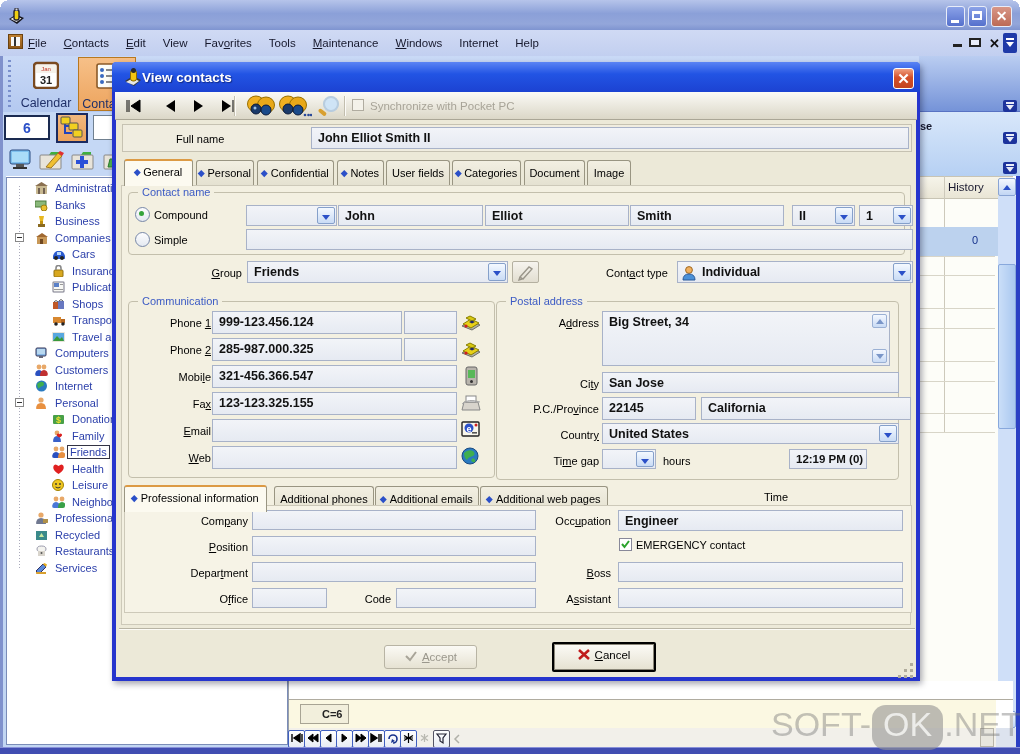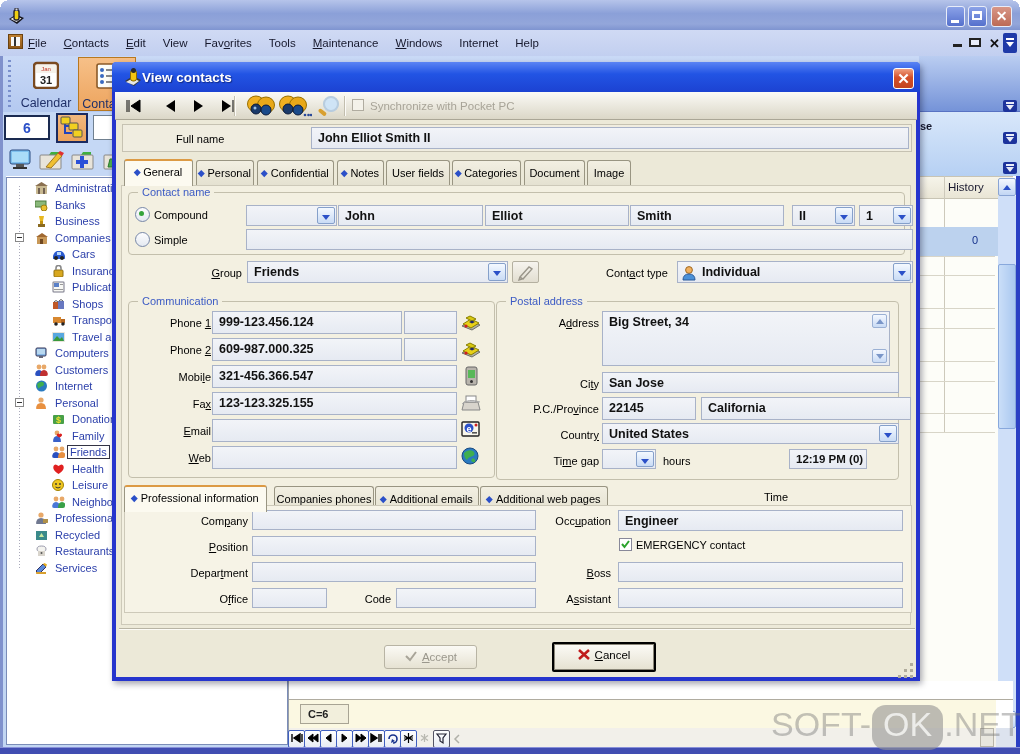--- a/index.html
+++ b/index.html
@@ -294,21 +294,21 @@
     </div>
 <div class="a" style="left:998px;top:264px;width:18px;height:165px;background:linear-gradient(90deg,#cadef8,#aac8f0);border:1px solid #88a8dc;border-radius:2px;"></div>
 <div class="a" style="left:998px;top:711px;width:18px;height:17px;background:linear-gradient(#f4f8ff,#c2d6f4);border:1px solid #89a4d4;border-radius:2px;">
       <div class="a" style="left:4px;top:5px;border-left:4px solid transparent;border-right:4px solid transparent;border-top:5px solid #2b50c8;"></div>
     </div>
 
 <div class="a" style="left:289px;top:681px;width:724px;height:66px;background:#fff;"></div>
 <div class="a" style="left:288px;top:681px;width:1px;height:66px;background:#9aa0a8;"></div>
 <div class="a" style="left:289px;top:699px;width:724px;height:1px;background:#b0aca0;"></div>
 <div class="a" style="left:289px;top:700px;width:707px;height:28px;background:#fbf8e2;"></div>
-<div class="a" style="left:300px;top:704px;width:49px;height:20px;background:#f2efdc;border:1px solid #a8a494;font:bold 11px 'Liberation Sans',sans-serif;color:#222;line-height:19px;padding-left:7px;box-sizing:border-box;">C=6</div>
+<div class="a" style="left:300px;top:704px;width:49px;height:20px;background:#f2efdc;border:1px solid #a8a494;font:bold 11px 'Liberation Sans',sans-serif;color:#222;line-height:19px;padding-left:21px;box-sizing:border-box;">C=6</div>
 <div class="a" style="left:289px;top:728px;width:724px;height:19px;background:#f2f0ea;"></div>
 
 <div class="nb" style="left:288px;top:730px;"><svg width="13" height="14">
         <path d="M2 3 v8 M10 3 L4 7 L10 11Z M12 3 v8" stroke="#000" fill="#000" stroke-width="1.4"></path>
       </svg></div>
 <div class="nb" style="left:304px;top:730px;"><svg width="13" height="14">
         <path d="M7 3 L2 7 L7 11Z M12 3 L7 7 L12 11Z" stroke="#000" fill="#000"></path>
       </svg></div>
 <div class="nb" style="left:320px;top:730px;"><svg width="13" height="14">
         <path d="M9 3 L4 7 L9 11Z" stroke="#000" fill="#000"></path>
@@ -461,21 +461,21 @@
       <div class="gb" style="left:6px;top:115px;width:367px;height:177px;">
             <i>Communication</i>
           </div>
       <div class="lb rl" style="left:13px;top:131px;width:76px;">Phone <u>1</u></div>
       <div class="f" style="left:90px;top:125px;width:190px;height:23px;">
             <b>999-123.456.124</b>
           </div>
       <div class="f" style="left:282px;top:125px;width:53px;height:23px;"></div>
       <div class="lb rl" style="left:13px;top:158px;width:76px;">Phone <u>2</u></div>
       <div class="f" style="left:90px;top:152px;width:190px;height:23px;">
-            <b>609-987.000.325</b>
+            <b>285-987.000.325</b>
           </div>
       <div class="f" style="left:282px;top:152px;width:53px;height:23px;"></div>
       <div class="lb rl" style="left:13px;top:185px;width:76px;">Mobi<u>l</u>e</div>
       <div class="f" style="left:90px;top:179px;width:245px;height:23px;">
             <b>321-456.366.547</b>
           </div>
       <div class="lb rl" style="left:13px;top:212px;width:76px;">Fa<u>x</u></div>
       <div class="f" style="left:90px;top:206px;width:245px;height:23px;">
             <b>123-123.325.155</b>
           </div>
@@ -554,21 +554,21 @@
       <div class="f" style="left:480px;top:263px;width:54px;height:20px;">
             <span class="ab"></span>
           </div>
       <div class="lb" style="left:541px;top:269px;">hours</div>
       <div class="lb" style="left:642px;top:269px;margin-top:36px;">Time</div>
       <div class="f" style="left:667px;top:263px;width:78px;height:20px;">
             <b style="font-size:11.5px;">12:19 PM (0)</b>
           </div>
 
       <div class="tab act" style="left:2px;top:299px;width:143px;font-size:11px;"><s class="blt"></s>Professional information</div>
-      <div class="tab" style="left:152px;top:300px;width:100px;font-size:11px;">Companies phones</div>
+      <div class="tab" style="left:152px;top:300px;width:100px;font-size:11px;">Additional phones</div>
       <div class="tab" style="left:253px;top:300px;width:104px;font-size:11px;"><s class="blt"></s>Additional emails</div>
       <div class="tab" style="left:358px;top:300px;width:128px;font-size:11px;"><s class="blt"></s>Additional web pages</div>
       <div class="a" id="subpage" style="left:2px;top:319px;width:788px;height:108px;background:#f6f3e6;border:1px solid #cdc9b9;">
         <div class="lb rl" style="left:41px;top:9px;width:82px;">Com<u>p</u>any</div>
         <div class="f" style="left:127px;top:4px;width:284px;height:20px;"></div>
         <div class="lb rl" style="left:41px;top:35px;width:82px;"><u>P</u>osition</div>
         <div class="f" style="left:127px;top:30px;width:284px;height:20px;"></div>
         <div class="lb rl" style="left:41px;top:61px;width:82px;">Depar<u>t</u>ment</div>
         <div class="f" style="left:127px;top:56px;width:284px;height:20px;"></div>
         <div class="lb rl" style="left:41px;top:87px;width:82px;">O<u>f</u>fice</div>

